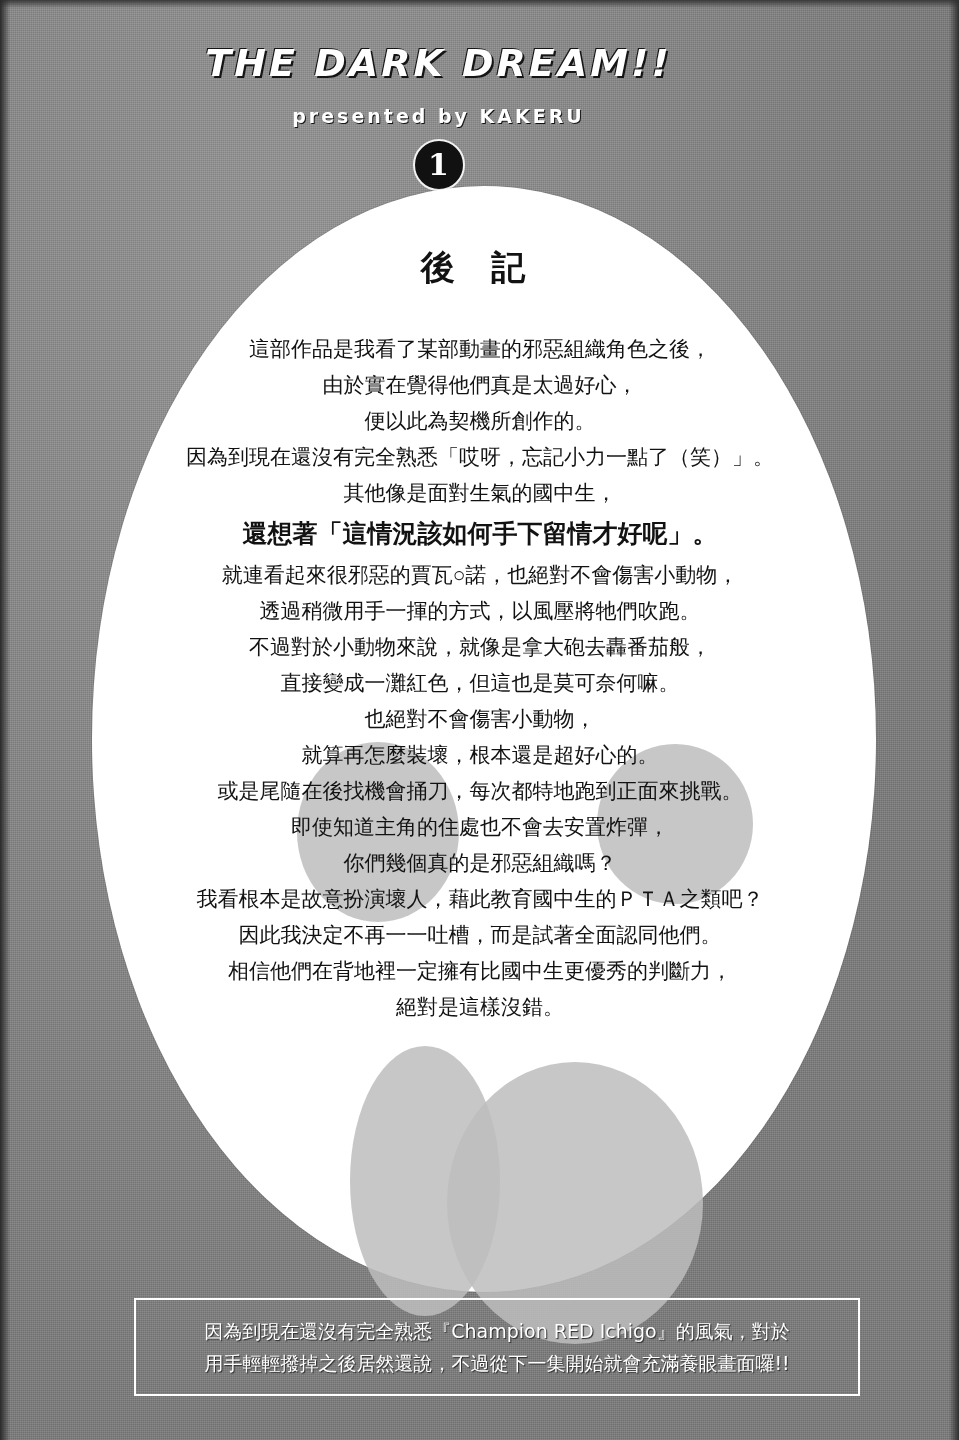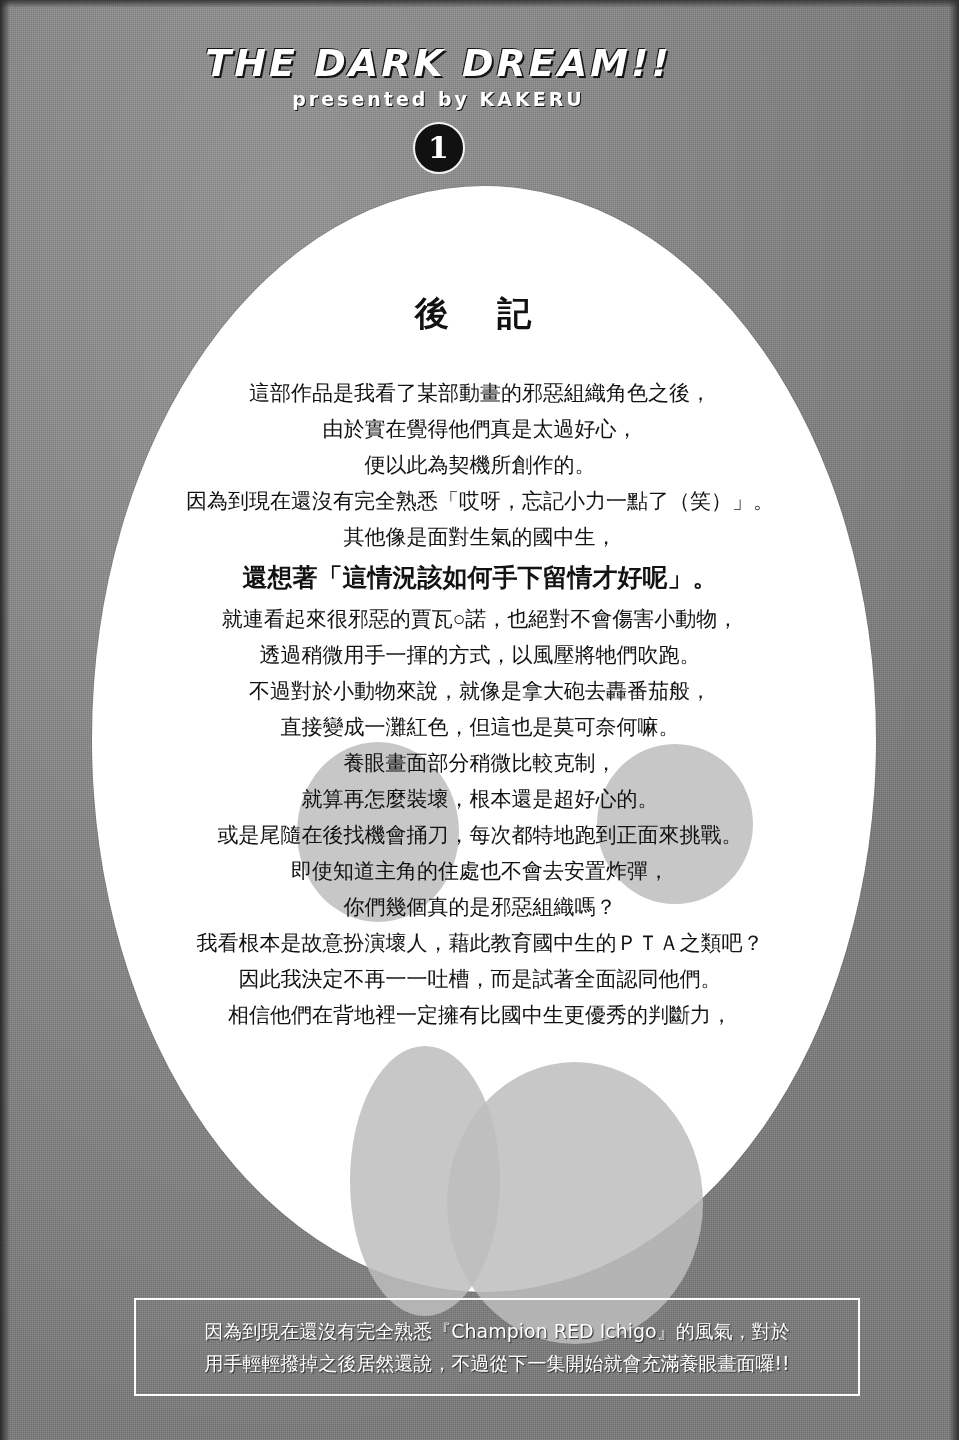--- a/index.html
+++ b/index.html
@@ -60,21 +60,21 @@
     font-size: 38px;
     letter-spacing: 3px;
     line-height: 1.05;
     text-shadow: 2px 2px 0 #151515, -1px -1px 0 #151515;
   }
   .title-sub {
     font-family: "DejaVu Sans", sans-serif;
     font-weight: bold;
     font-size: 19px;
     letter-spacing: 3px;
-    margin-top: 4px;
+    margin-top: 21px;
     text-shadow: 1px 1px 0 #151515;
   }
   .volume-badge {
     margin: 12px auto 0 auto;
     width: 48px;
     height: 48px;
     border-radius: 50%;
     background: #111111;
     color: #ffffff;
     font-family: "DejaVu Serif", serif;
@@ -109,22 +109,21 @@
   .blob.b4 { left: 258px; top: 860px; width: 150px; height: 270px; }
 
   
   .content {
     position: absolute;
     left: 100px;
     top: 245px;
     width: 760px;
     text-align: center;
     color: #121212;
-    font-family: Liberation Mono, monospace;
-    margin-top: 46px;
+    font-family: Liberation Serif, serif;
   }
   .heading {
     font-size: 34px;
     font-weight: bold;
     letter-spacing: 14px;
     margin-bottom: 40px;
   }
   .line {
     font-size: 21px;
     line-height: 36px;
@@ -186,28 +185,29 @@
     <div class="line">這部作品是我看了某部動畫的邪惡組織角色之後，</div>
     <div class="line">由於實在覺得他們真是太過好心，</div>
     <div class="line">便以此為契機所創作的。</div>
     <div class="line">因為到現在還沒有完全熟悉「哎呀，忘記小力一點了（笑）」。</div>
     <div class="line">其他像是面對生氣的國中生，</div>
     <div class="line big">還想著「這情況該如何手下留情才好呢」。</div>
     <div class="line">就連看起來很邪惡的賈瓦○諾，也絕對不會傷害小動物，</div>
     <div class="line">透過稍微用手一揮的方式，以風壓將牠們吹跑。</div>
     <div class="line">不過對於小動物來說，就像是拿大砲去轟番茄般，</div>
     <div class="line">直接變成一灘紅色，但這也是莫可奈何嘛。</div>
-    <div class="line">養眼畫面部分稍微比較克制，</div>
+    <div class="line">也絕對不會傷害小動物，</div>
     <div class="line">就算再怎麼裝壞，根本還是超好心的。</div>
     <div class="line">或是尾隨在後找機會捅刀，每次都特地跑到正面來挑戰。</div>
     <div class="line">即使知道主角的住處也不會去安置炸彈，</div>
     <div class="line">你們幾個真的是邪惡組織嗎？</div>
     <div class="line">我看根本是故意扮演壞人，藉此教育國中生的ＰＴＡ之類吧？</div>
     <div class="line">因此我決定不再一一吐槽，而是試著全面認同他們。</div>
     <div class="line">相信他們在背地裡一定擁有比國中生更優秀的判斷力，</div>
+    <div class="line">絕對是這樣沒錯。</div>
   </div>
 
   <div class="note-box">
     <div class="note-line">因為到現在還沒有完全熟悉『Champion RED Ichigo』的風氣，對於</div>
     <div class="note-line">用手輕輕撥掉之後居然還說，不過從下一集開始就會充滿養眼畫面囉!!</div>
   </div>
 
 </div>
 
 </body></html>

